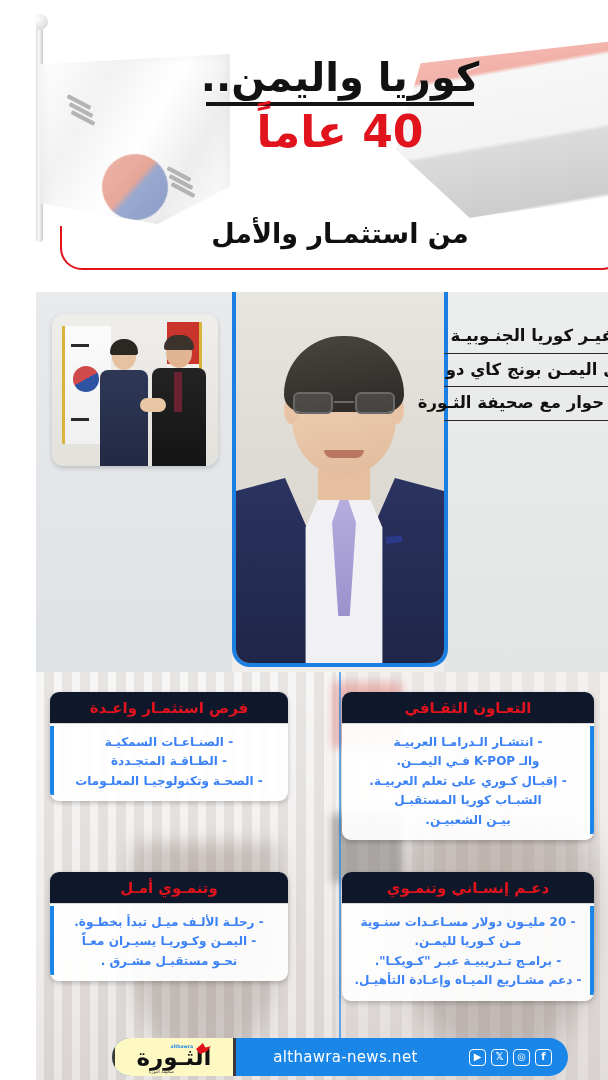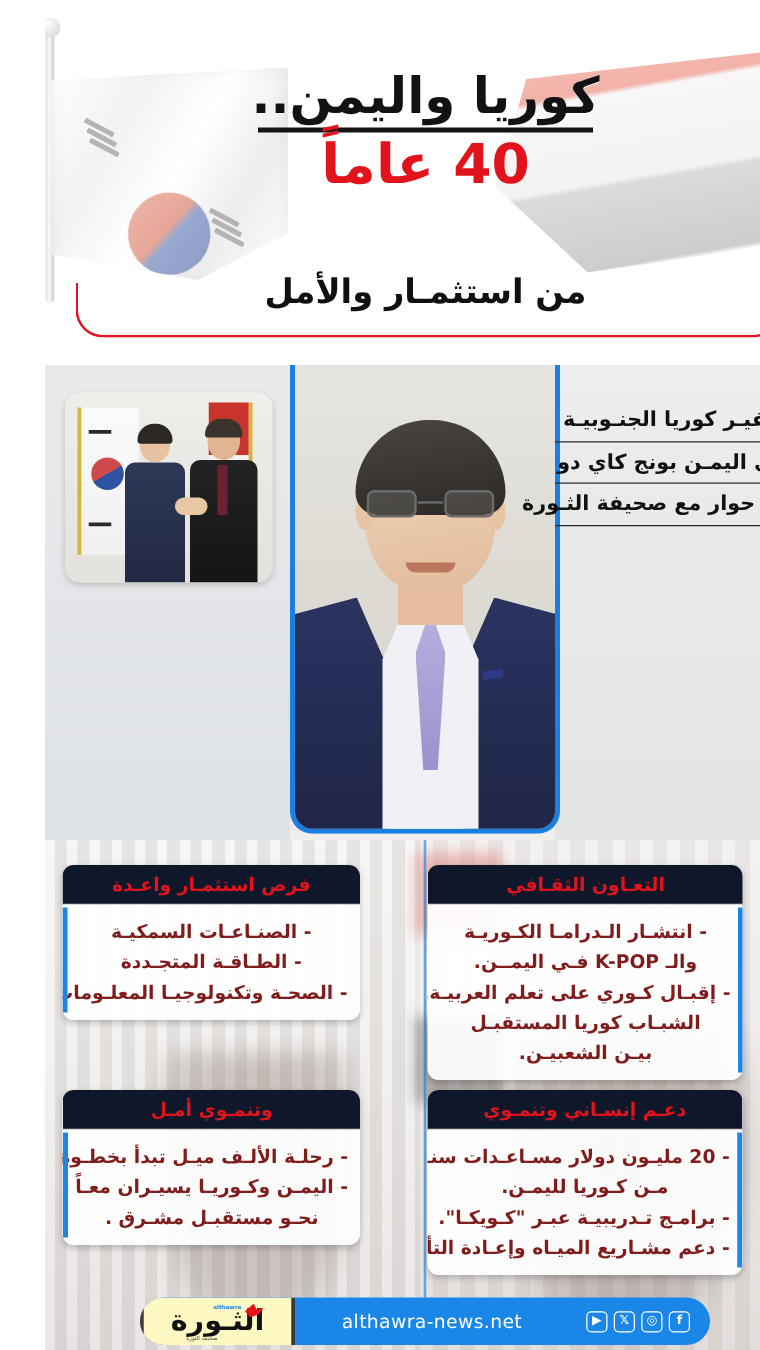--- a/index.html
+++ b/index.html
@@ -358,23 +358,23 @@
     font-size: 15px;
     font-weight: bold;
     color: #e1131c;
     padding: 7px 6px 6px 6px;
     background: #0f172a;
     border-bottom: 1px solid #d7d7d7;
     white-space: nowrap;
   }
   .card .card-body {
     padding: 9px 10px 10px 10px;
-    font-size: 15px;
+    font-size: 12px;
     font-weight: bold;
-    color: #7f1d1d;
+    color: #3b82f6;
     line-height: 1.62;
     text-align: justify;
     text-align-last: center;
   }
   .card .card-body .ln { display: block; white-space: nowrap; }
   .card-accent-l {
     position: absolute; left: 0; top: 34px; bottom: 6px;
     width: 4px; background: #1a86e8;
   }
   .card-accent-r {
@@ -618,21 +618,21 @@
       <span class="ln">- الصنـاعـات السمكيـة</span>
       <span class="ln">- الطـاقـة المتجـددة</span>
       <span class="ln">- الصحـة وتكنولوجيـا المعلـومات</span>
     </div>
   </div>
 
   <div class="card" id="card-culture">
     <div class="card-head">التعـاون الثقـافي</div>
     <div class="card-accent-r"></div>
     <div class="card-body">
-      <span class="ln">- انتشـار الـدرامـا الكـوريـة</span>
+      <span class="ln">- انتشـار الـدرامـا العربيـة</span>
       <span class="ln">والـ K-POP فـي اليمــن.</span>
       <span class="ln">- إقبـال كـوري على تعلم العربيـة.</span>
       <span class="ln">الشبـاب كوريا المستقبـل</span>
       <span class="ln">بيـن الشعبيـن.</span>
     </div>
   </div>
 
   <div class="card" id="card-hope">
     <div class="card-head">وتنمـوي أمـل</div>
     <div class="card-accent-l"></div>

